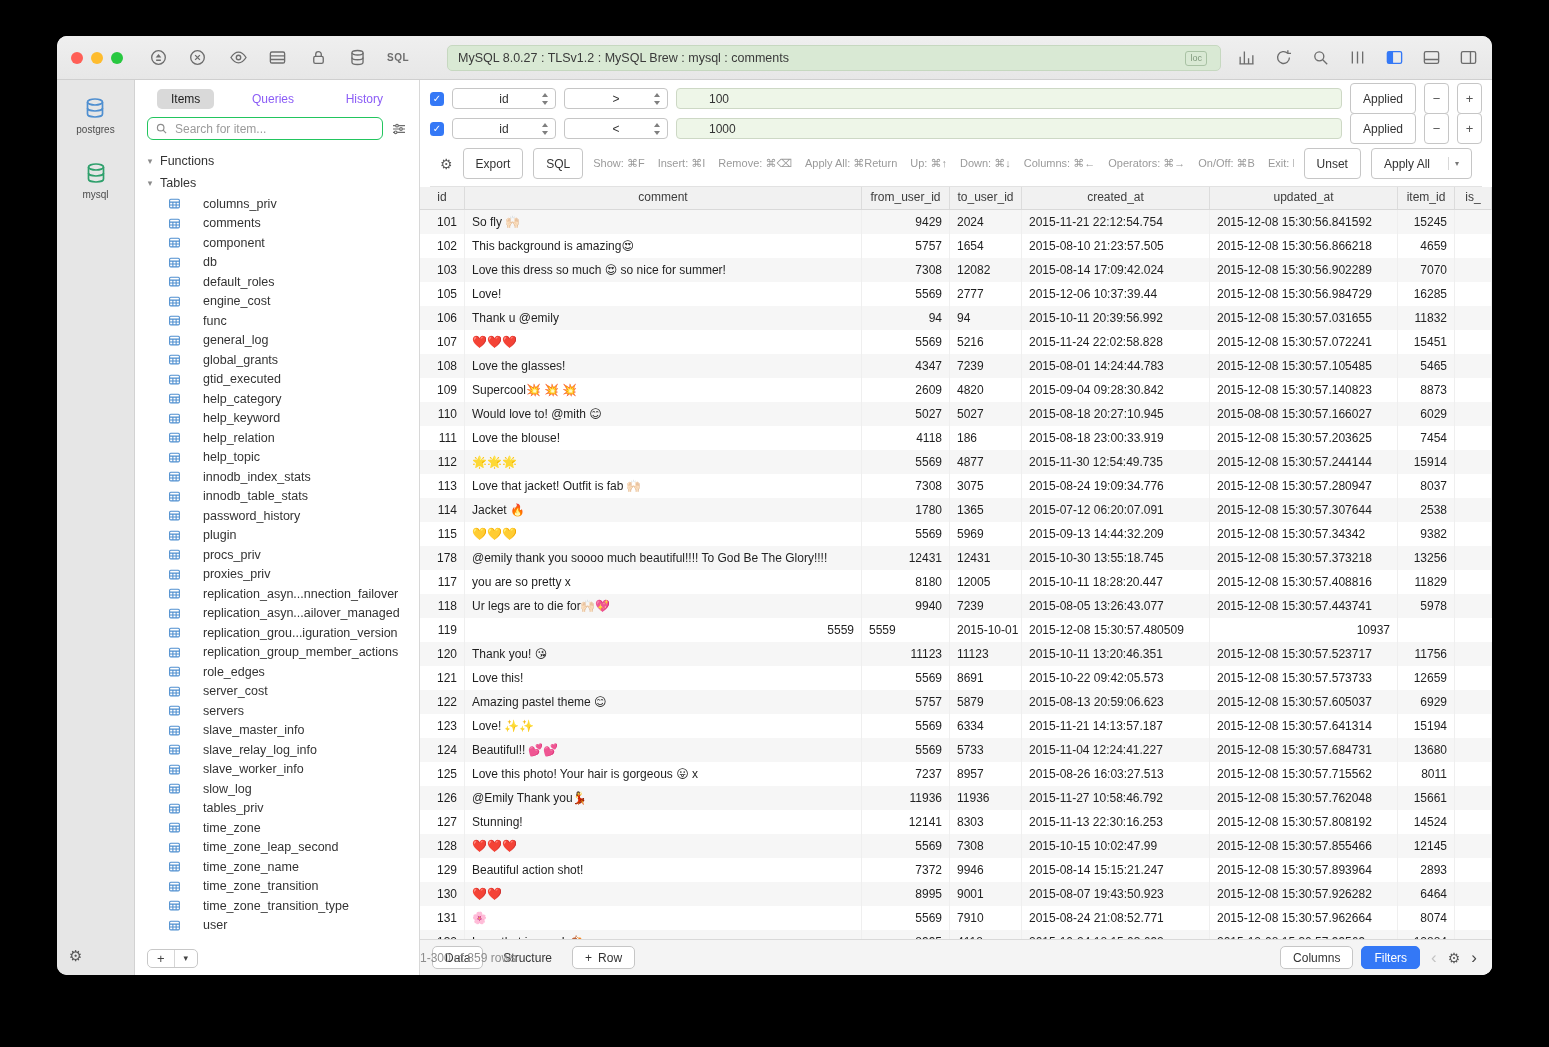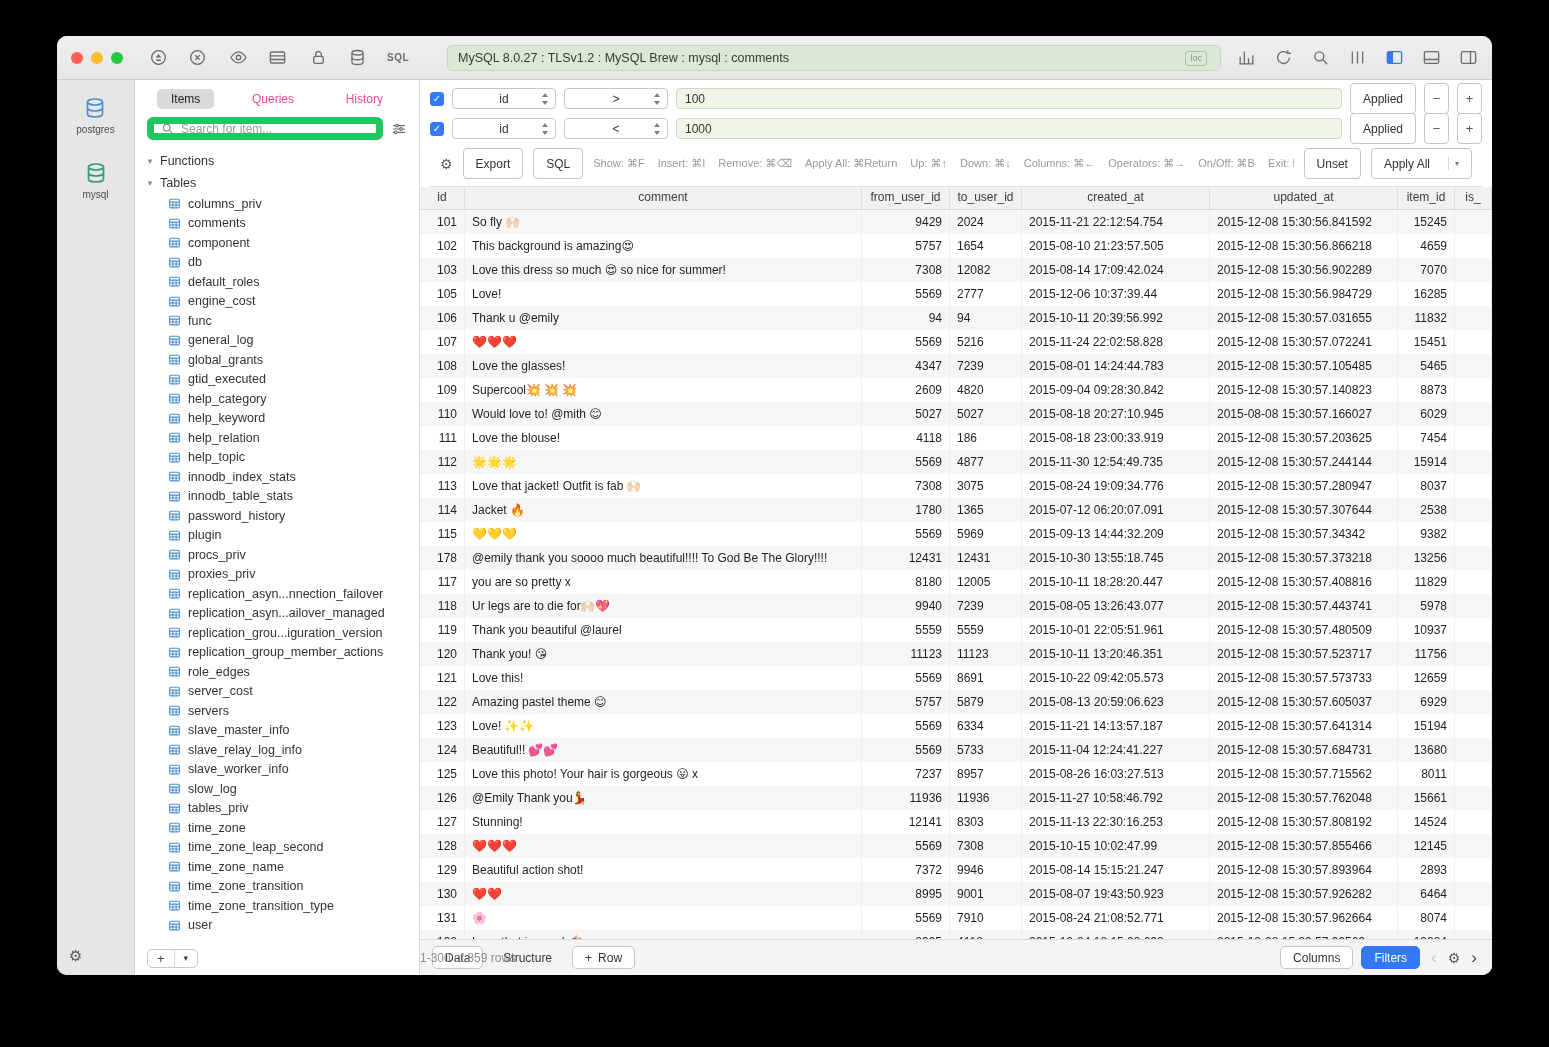--- a/index.html
+++ b/index.html
@@ -32,57 +32,57 @@
   .wbody{flex:1;display:flex;min-height:0;}
   .conn-sidebar{width:78px;flex:0 0 78px;background:#e6e6e6;border-right:1px solid #d2d2d2;
                 display:flex;flex-direction:column;align-items:center;padding-top:16px;position:relative;}
   .conn{display:flex;flex-direction:column;align-items:center;gap:4px;margin-bottom:26px;cursor:default;}
   .conn svg{width:24px;height:24px;}
   .conn-label{font-size:10px;color:#4c4c4c;}
   .conn-gear{position:absolute;left:12px;bottom:10px;font-size:15px;color:#555;}
   .items-sidebar{width:285px;flex:0 0 285px;background:#fff;border-right:1px solid #d8d8d8;
                  display:flex;flex-direction:column;min-height:0;position:relative;}
   .side-tabs{display:flex;align-items:center;justify-content:space-between;padding:9px 22px 6px 22px;}
-  .side-tab{font-size:12px;color:#ec4899;padding:3px 14px;border-radius:5px;}
+  .side-tab{font-size:12px;color:#8b5cf6;padding:3px 14px;border-radius:5px;}
   .side-tab.active{background:#d9d9d9;color:#222;}
   .search-row{display:flex;align-items:center;gap:8px;padding:2px 12px 8px 12px;}
-  .search-box{flex:1;display:flex;align-items:center;gap:5px;border:7px solid #22c55e;border-radius:6px;
+  .search-box{flex:1;display:flex;align-items:center;gap:5px;border:1px solid #22c55e;border-radius:6px;
               height:23px;padding:0 7px;background:#fff;}
   .search-box input{border:none;outline:none;flex:1;font-size:12px;color:#333;background:transparent;
                     font-family:inherit;}
   .search-box input::placeholder{color:#9b9b9b;}
   .sicon{width:13px;height:13px;color:#8d8d8d;}
   .sicon svg{width:100%;height:100%;display:block;}
   .slider-icon{width:16px;height:16px;color:#6d6d6d;}
   .tree{flex:1;overflow:hidden;padding:2px 0 0 10px;}
   .tree-section{display:flex;align-items:center;gap:5px;height:22px;font-size:12.5px;color:#333;}
   .chev{font-size:9px;color:#8a8a8a;width:10px;text-align:center;}
   .tables-list{margin-left:2px;}
-  .table-item{display:flex;align-items:center;gap:7px;height:19.5px;padding-left:21px;font-size:12.5px;
+  .table-item{display:flex;align-items:center;gap:22px;height:19.5px;padding-left:21px;font-size:12.5px;
               color:#333;white-space:nowrap;overflow:hidden;}
   .table-item svg{width:13px;height:13px;flex:0 0 auto;}
   .sidebar-bottom{height:34px;flex:0 0 34px;display:flex;align-items:center;padding:0 12px;gap:0;}
   .add-seg{display:flex;border:1px solid #c8c8c8;border-radius:5px;overflow:hidden;background:#fff;}
   .add-seg span{padding:1px 9px;font-size:13px;color:#444;}
   .add-seg span+span{border-left:1px solid #d6d6d6;font-size:9px;display:flex;align-items:center;}
   
   .main{flex:1;display:flex;flex-direction:column;min-width:0;background:#fff;}
   .filters{padding:8px 10px 0 10px;}
   .filter-row{display:flex;align-items:center;gap:8px;height:21px;margin-bottom:9px;}
   .checkbox{width:14px;height:14px;border-radius:3.5px;background:var(--accent,#3478f6);color:#fff;
             font-size:10px;display:flex;align-items:center;justify-content:center;flex:0 0 auto;}
   .msel{width:104px;height:21px;border:1px solid #c6c6c6;border-radius:4px;background:#fff;
         display:flex;align-items:center;justify-content:center;position:relative;font-size:12px;color:#333;}
   .sel-arrows{position:absolute;right:5px;top:3px;width:9px;height:14px;}
   .sel-arrows::before,.sel-arrows::after{content:"";position:absolute;left:1px;border-left:3.5px solid transparent;
         border-right:3.5px solid transparent;}
   .sel-arrows::before{top:1px;border-bottom:4px solid #7f7f7f;}
   .sel-arrows::after{bottom:1px;border-top:4px solid #7f7f7f;}
   .filter-value{flex:1;height:21px;border:1px solid #cdd8c5;border-radius:4px;
-                background:var(--filter_value_bg,#eef6e8);}
+                background:var(--filter_value_bg,#eef6e8);padding-left:24px;}
   .filter-value input{width:100%;height:100%;border:none;outline:none;background:transparent;
                       font-size:12px;color:#333;padding:0 8px;font-family:inherit;}
   .btn{height:31px;border:1px solid #c6c6c6;border-radius:4px;background:#fff;font-size:12px;
        color:#333;display:inline-flex;align-items:center;justify-content:center;padding:0 12px;
        font-family:inherit;white-space:nowrap;}
   .btn.sq{width:25px;padding:0;font-size:13px;color:#555;}
   .actions-row{display:flex;align-items:center;gap:10px;padding:0 10px 7px 10px;border-bottom:1px solid #e2e2e2;}
   .gear{font-size:14px;color:#5a5a5a;}
   .hints{flex:1;display:flex;gap:13px;font-size:11px;color:#9a9a9a;white-space:nowrap;overflow:hidden;
          margin-left:0;}
@@ -828,21 +828,20 @@
                 <div class="cell c1">Ur legs are to die for🙌🏻💖</div>
                 <div class="cell c2">9940</div>
                 <div class="cell c3">7239</div>
                 <div class="cell c4">2015-08-05 13:26:43.077</div>
                 <div class="cell c5">2015-12-08 15:30:57.443741</div>
                 <div class="cell c6">5978</div>
                 <div class="cell c7"></div>
               </div>
               <div class="tbl-row">
                 <div class="cell c0">119</div>
-                <div class="cell c1">Thank you beautiful @laurel</div>
                 <div class="cell c2">5559</div>
                 <div class="cell c3">5559</div>
                 <div class="cell c4">2015-10-01 22:05:51.961</div>
                 <div class="cell c5">2015-12-08 15:30:57.480509</div>
                 <div class="cell c6">10937</div>
                 <div class="cell c7"></div>
               </div>
               <div class="tbl-row alt">
                 <div class="cell c0">120</div>
                 <div class="cell c1">Thank you! 😘</div>

